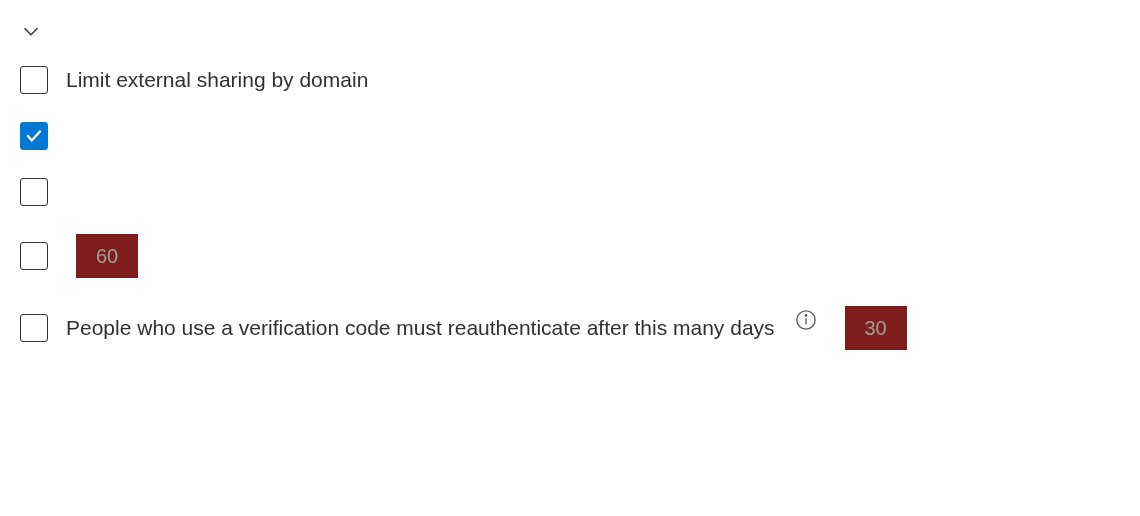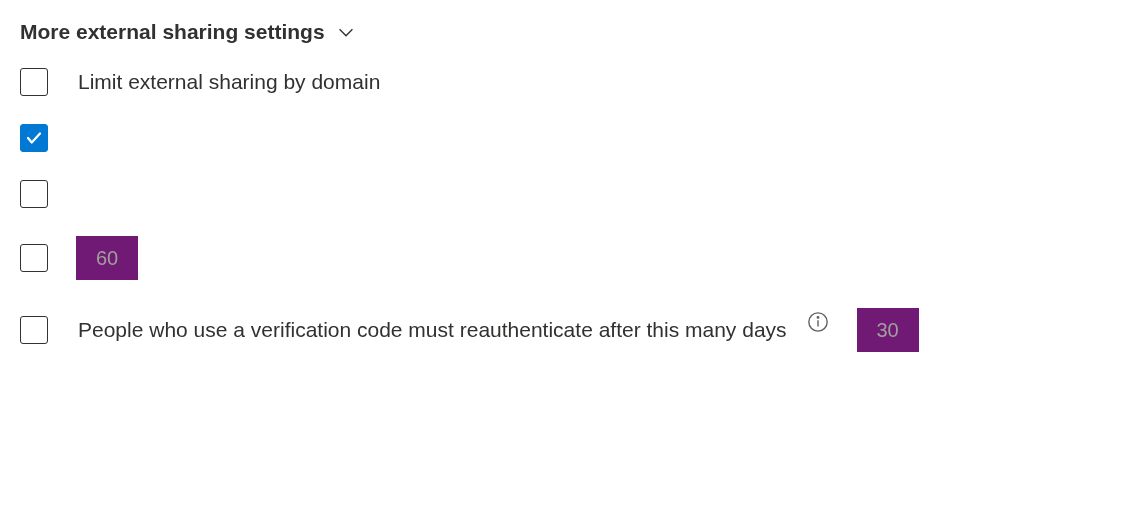--- a/index.html
+++ b/index.html
@@ -62,26 +62,25 @@
     }
     .checkbox svg {
       display: none;
       width: 18px;
       height: 18px;
     }
     .setting-label {
       font-size: 21px;
       color: #323130;
       flex: 0 1 auto;
-      margin-left: 12px;
     }
     .value-box {
       width: 62px;
       height: 44px;
-      background: #701a75;
+      background: #7f1d1d;
       display: flex;
       align-items: center;
       justify-content: center;
       font-size: 20px;
       color: #a19f9d;
       margin-left: 10px;
     }
     .info-icon-wrap {
       width: 22px;
       height: 22px;
@@ -90,21 +89,20 @@
       justify-content: center;
       margin-left: 2px;
       position: relative;
       top: -8px;
     }
   </style>
 </head>
 <body>
 
 <div class="section-header">
-  <span class="section-header-label">More external sharing settings</span>
   <span class="chevron">
     <svg viewBox="0 0 24 24" fill="none" stroke="#323130" stroke-width="1.5">
       <polyline points="5 9 12 16 19 9"></polyline>
     </svg>
   </span>
 </div>
 
 <div class="settings-list">
 
   <div class="setting-row">

